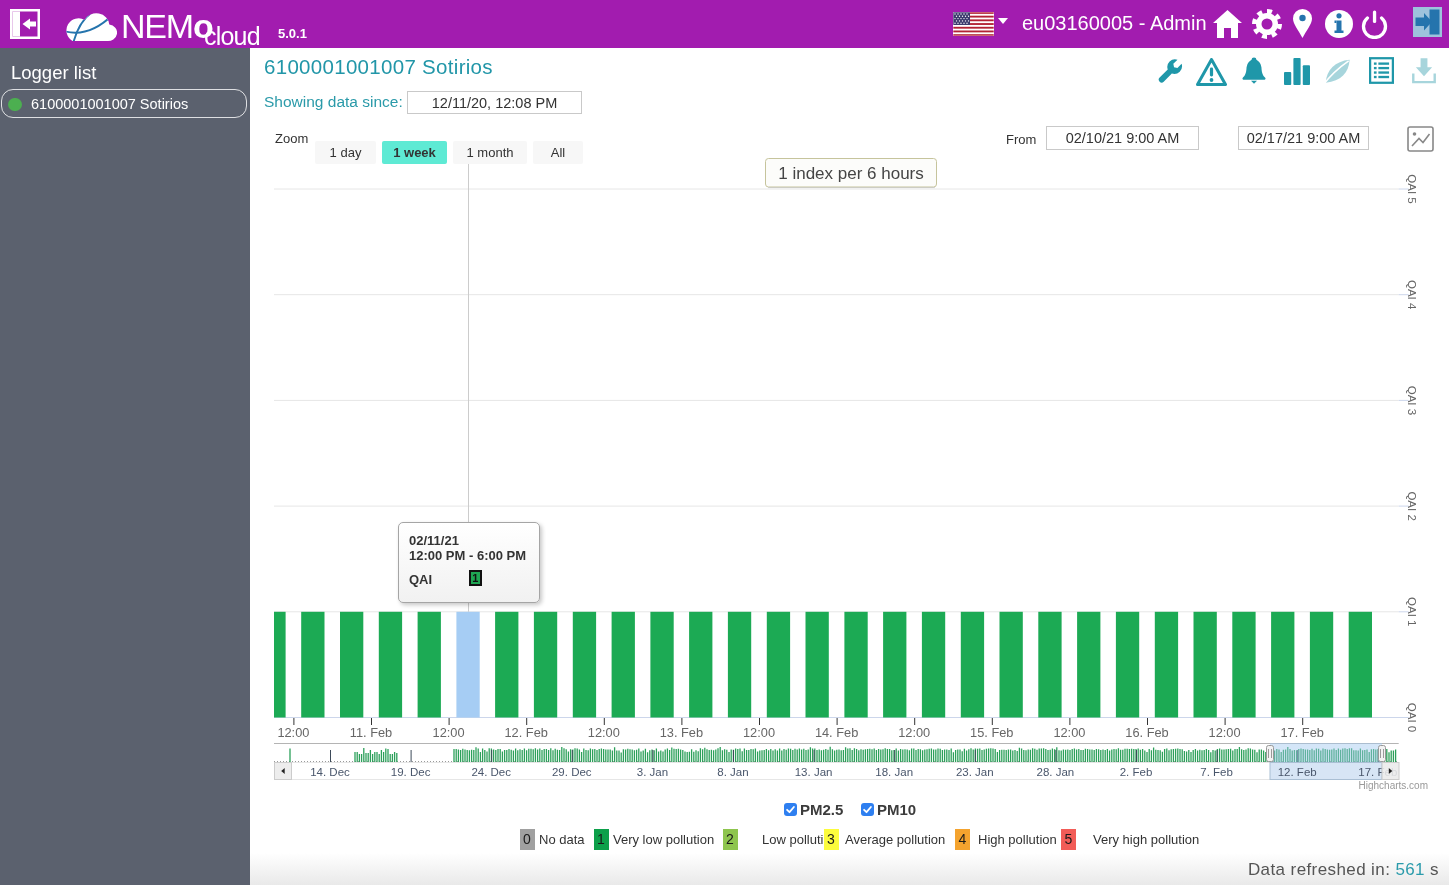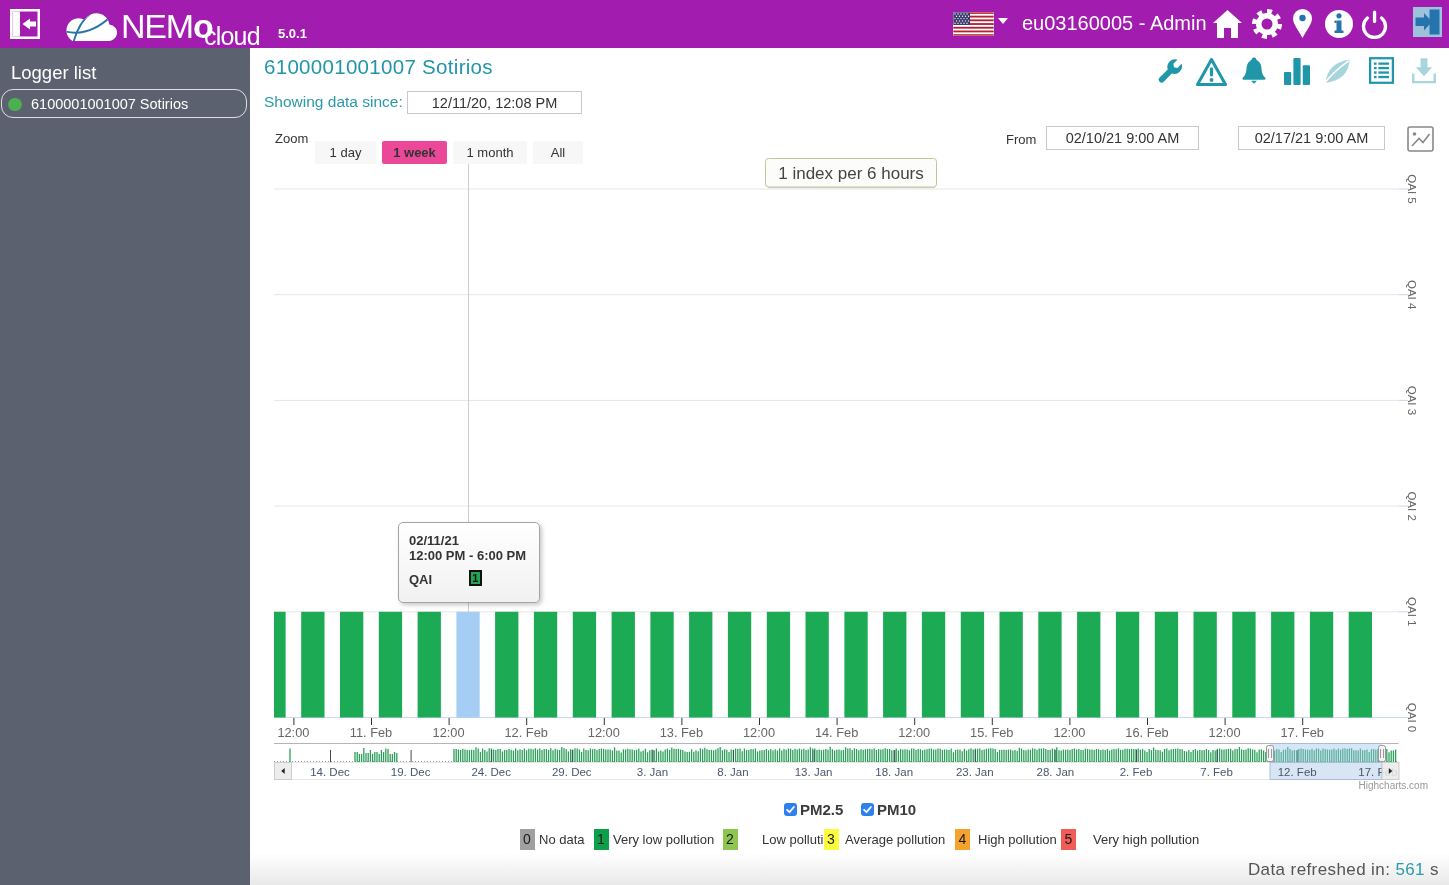--- a/index.html
+++ b/index.html
@@ -288,28 +288,28 @@
 <div style="position:absolute;left:1412px;top:58px;"><svg width="24" height="26" viewBox="0 0 28 30">
 <path d="M10 0 h8 v10.5 h5.5 L14 21 4.5 10.5 h5.5 Z" fill="#a7d5dc"></path>
 <path d="M1.5 18 v10 h25 V18" fill="none" stroke="#a7d5dc" stroke-width="2.8"></path>
 </svg></div>
 
 <div id="since">Showing data since:</div>
 <div class="inputbox" style="left:407px;top:91px;width:175px;height:23px;">12/11/20, 12:08 PM</div>
 
 <div class="lbl13" style="left:275px;top:131px;">Zoom</div>
 <div class="zbtn" style="left:315px;width:61px;">1 day</div>
-<div class="zbtn" style="left:382px;width:65px;background:#ec4899;font-weight:bold;">1 week</div>
+<div class="zbtn" style="left:382px;width:65px;background:#5eead4;font-weight:bold;">1 week</div>
 <div class="zbtn" style="left:453px;width:74px;">1 month</div>
 <div class="zbtn" style="left:533px;width:50px;">All</div>
 
 <div class="lbl13" style="left:1006px;top:132px;">From</div>
 <div class="inputbox" style="left:1046px;top:126px;width:153px;height:24px;">02/10/21 9:00 AM</div>
 <div class="lbl13" style="left:1240px;top:132px;">To</div>
-<div class="inputbox" style="left:1238px;top:126px;width:147px;height:24px;">02/17/21 9:00 AM</div>
+<div class="inputbox" style="left:1238px;top:126px;width:131px;height:24px;">02/17/21 9:00 AM</div>
 <div style="position:absolute;left:1407px;top:126px;"><svg width="27" height="26" viewBox="0 0 27 26">
 <rect x="1" y="1" width="25" height="24" rx="2" fill="none" stroke="#888" stroke-width="1.6"></rect>
 <circle cx="7.5" cy="8" r="1.8" fill="#888"></circle>
 <path d="M5 20 L12 12.5 L16 16.5 L22.5 8" fill="none" stroke="#888" stroke-width="1.6"></path>
 </svg></div>
 
 <div id="tooltip">
   <div>02/11/21</div>
   <div>12:00 PM - 6:00 PM</div>
   <div style="margin-top:10px;">QAI</div>

